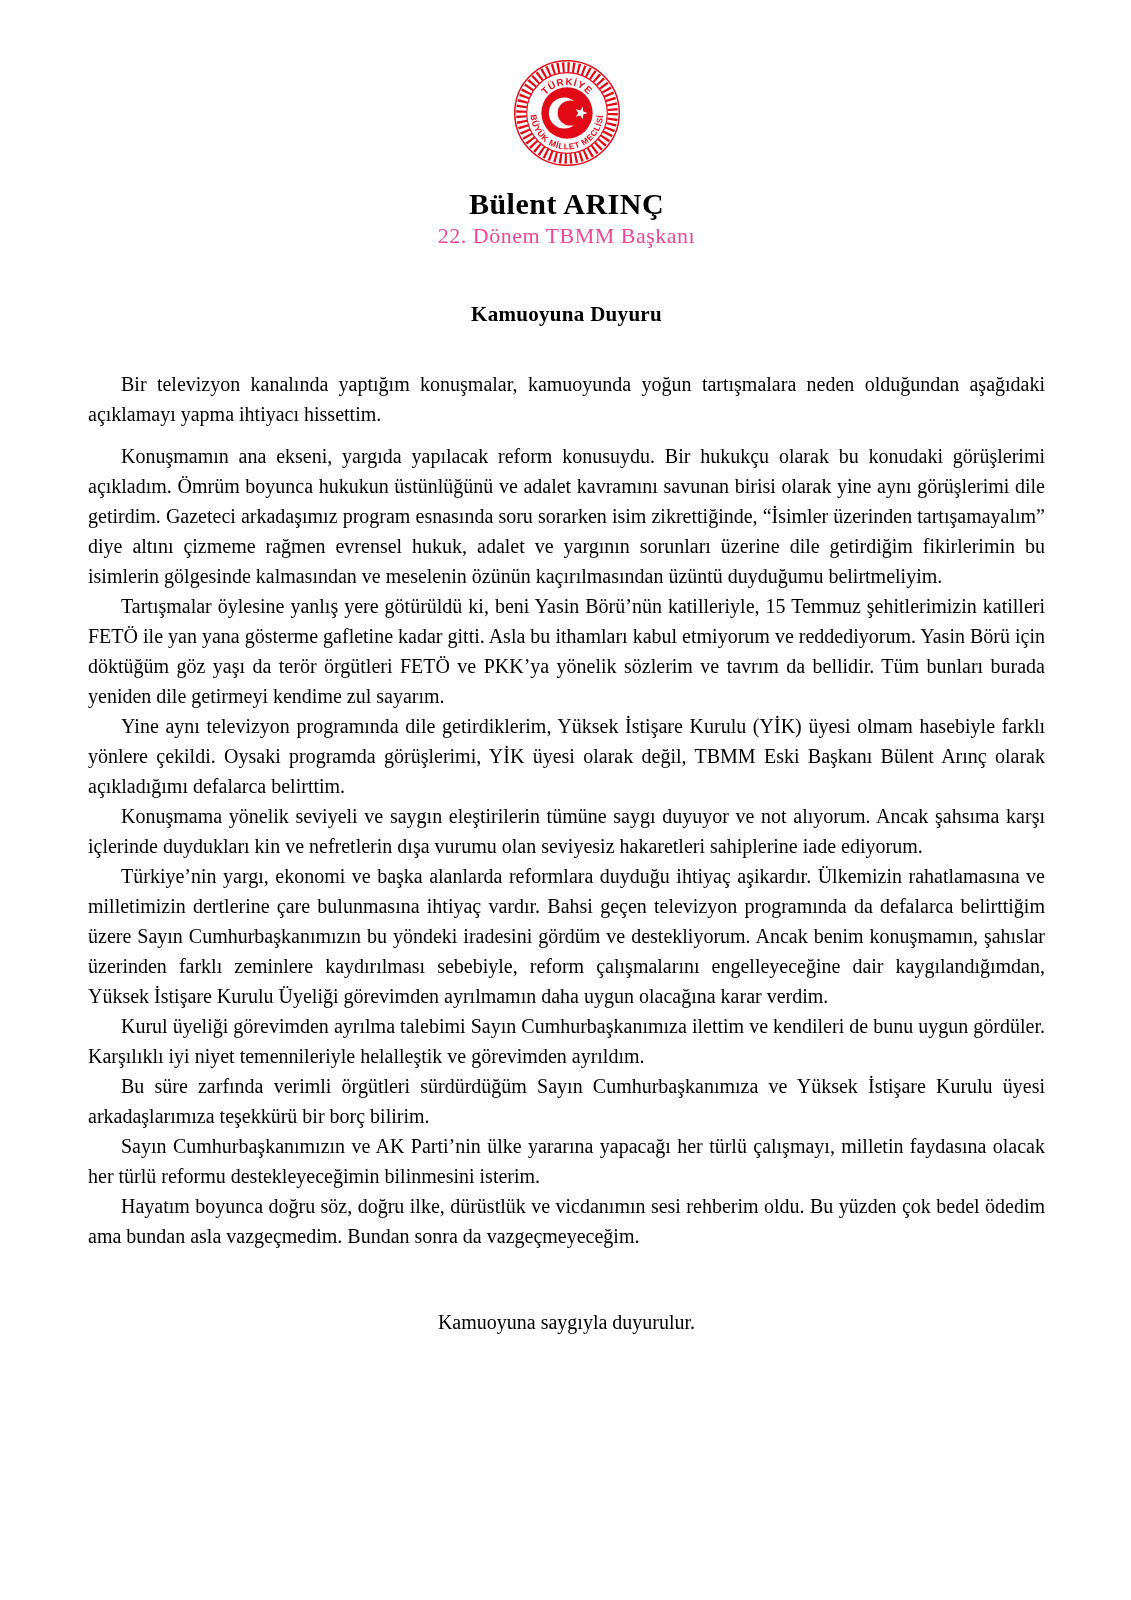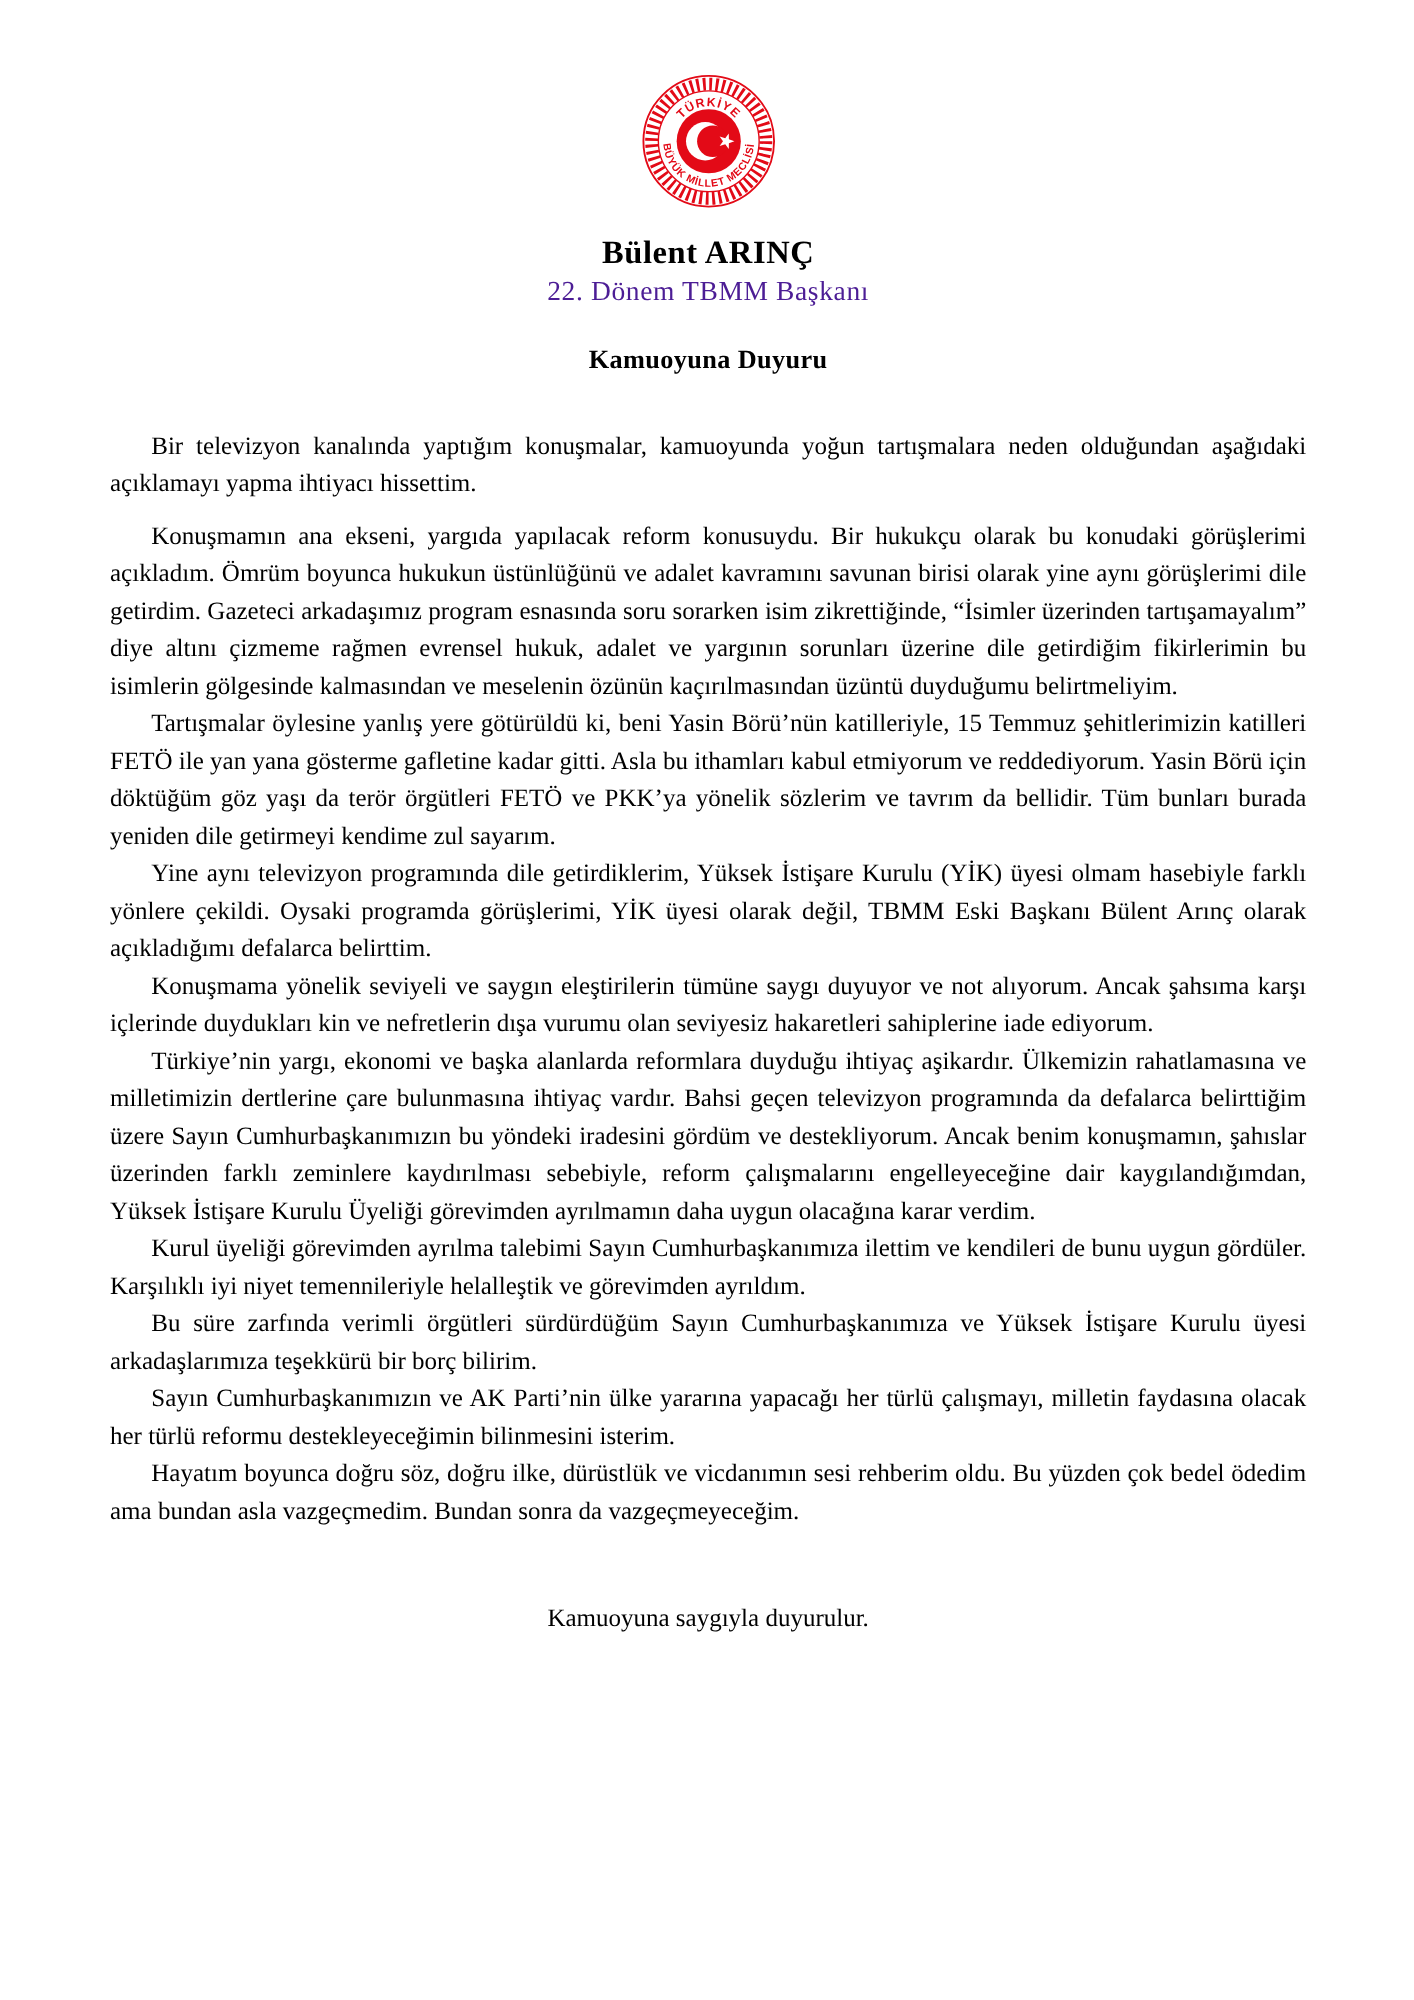--- a/index.html
+++ b/index.html
@@ -12,33 +12,33 @@
     font-family: "Liberation Serif", "DejaVu Serif", serif;
     color: #000000;
     overflow: hidden;
     box-sizing: border-box;
     padding: 57px 86px 0 88px;
   }
   .masthead { text-align: center; }
   .logo-wrap { display: inline-block; width: 112px; height: 112px; }
   .author-name {
     margin-top: 14px;
-    font-size: 26px;
+    font-size: 30px;
     font-weight: bold;
     letter-spacing: 0.5px;
     line-height: 1.1;
   }
   .author-title {
     margin-top: 3px;
     font-size: 22px;
     letter-spacing: 0.5px;
-    color: #4c1d95;
+    color: #ec4899;
   }
   .doc-title {
-    margin-top: 29px;
+    margin-top: 53px;
     text-align: center;
     font-size: 21px;
     font-weight: bold;
     letter-spacing: 0.3px;
   }
   .doc-body {
     margin-top: 42px;
     font-size: 20px;
     line-height: 30px;
     text-align: justify;

